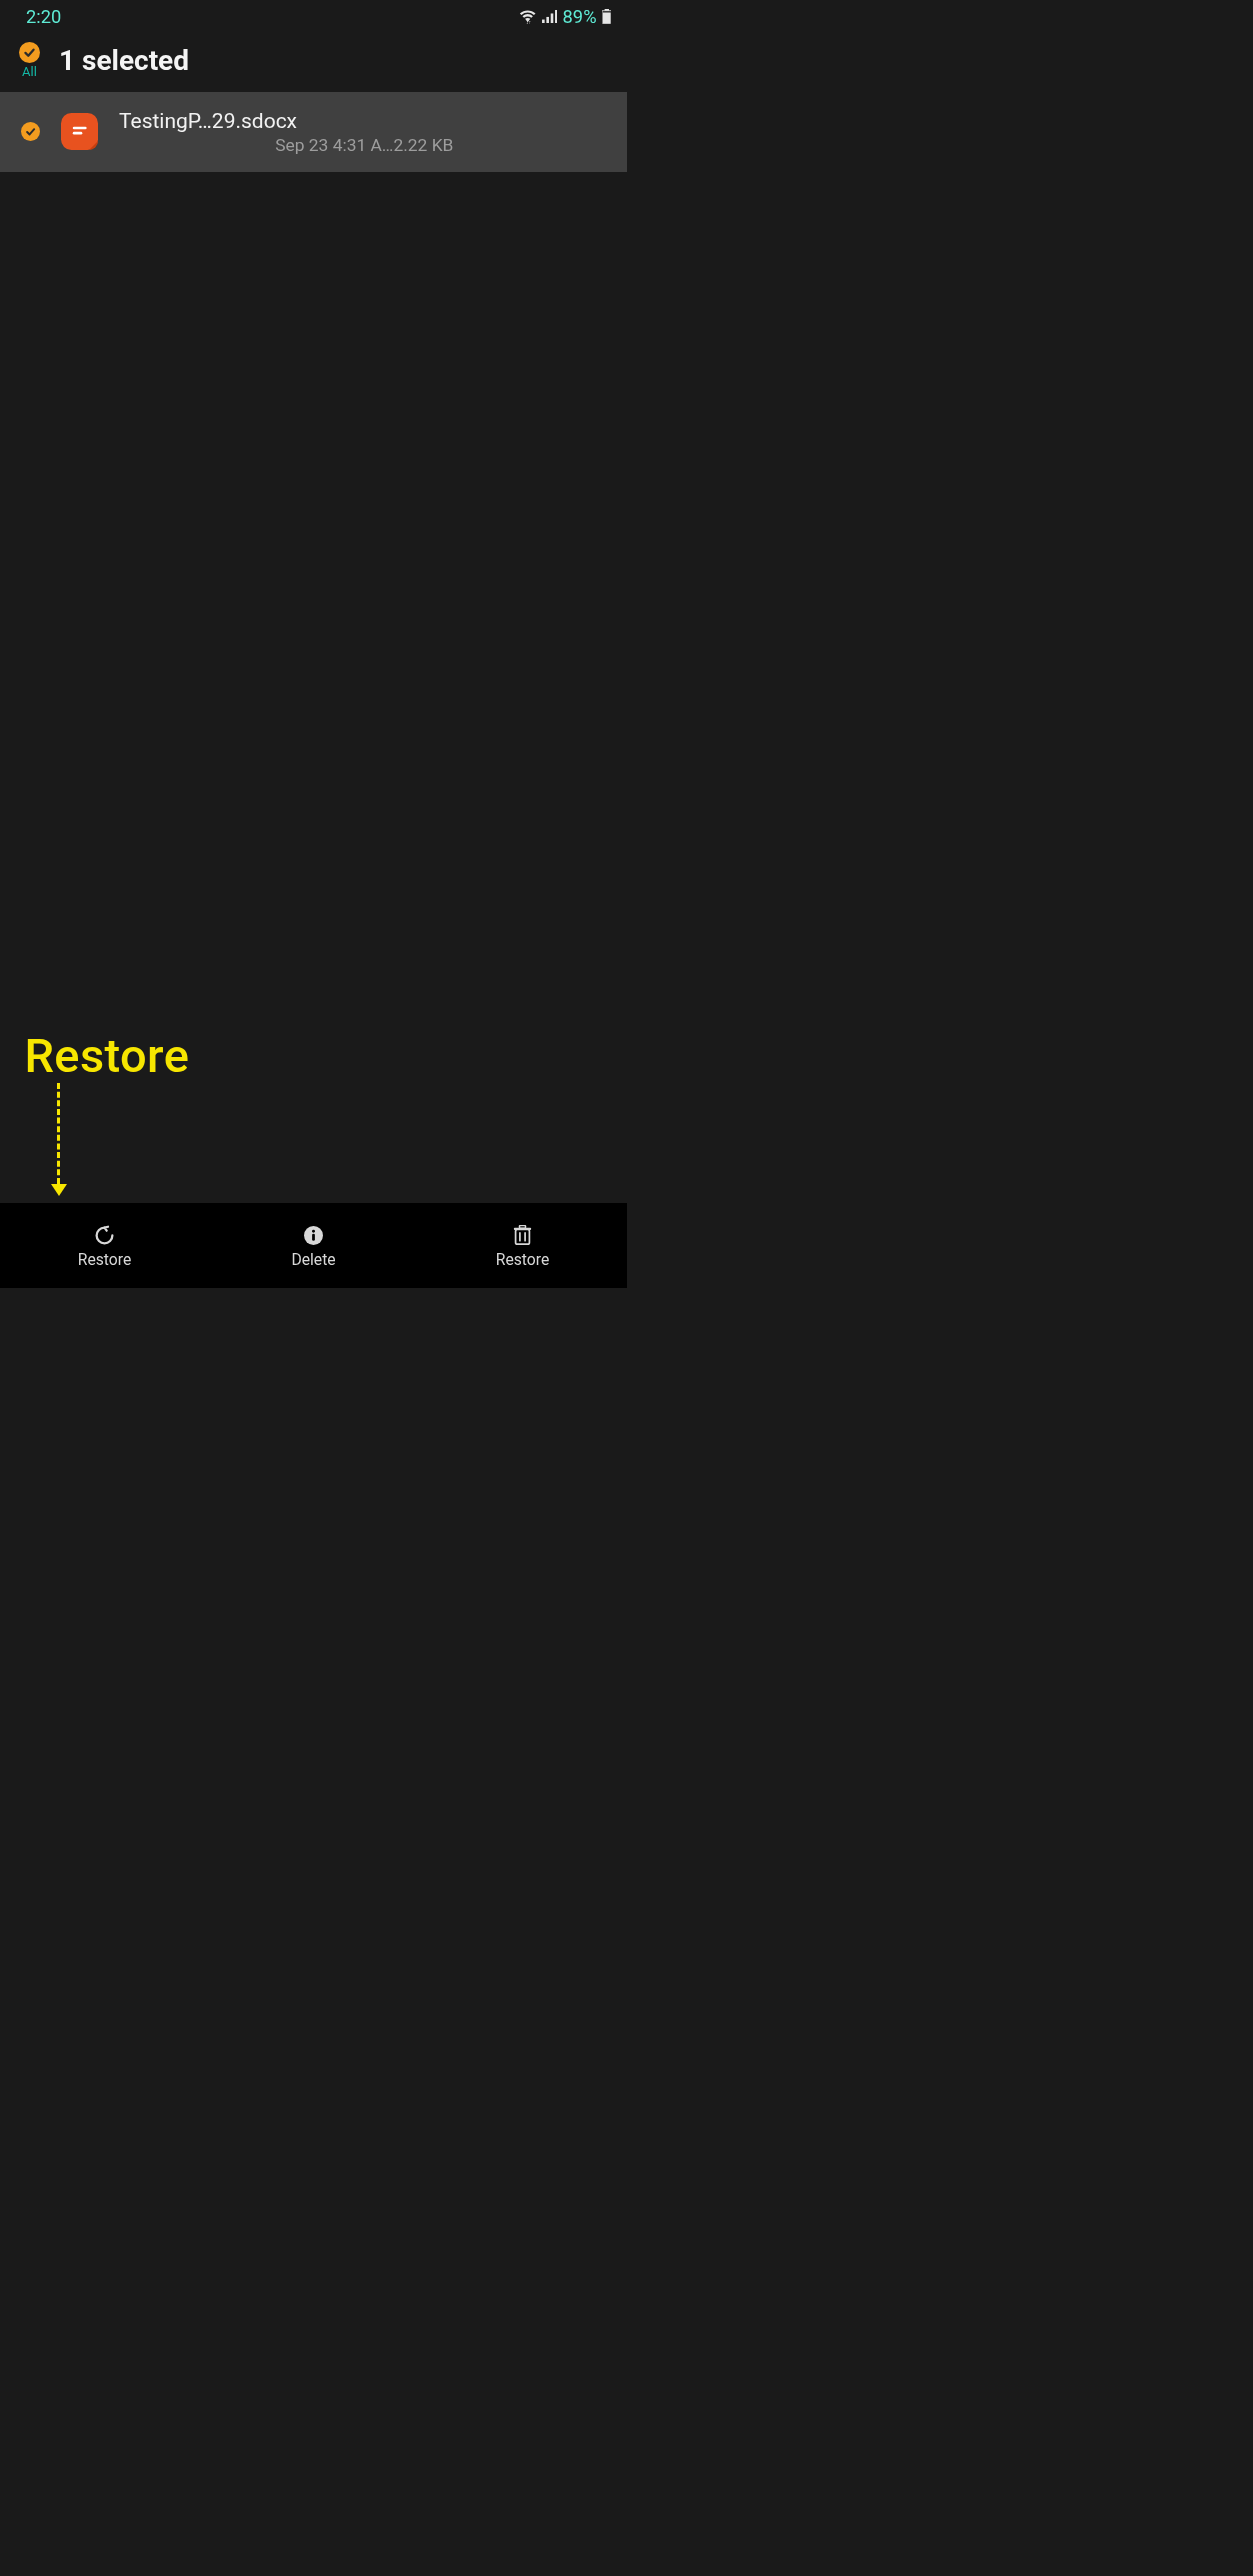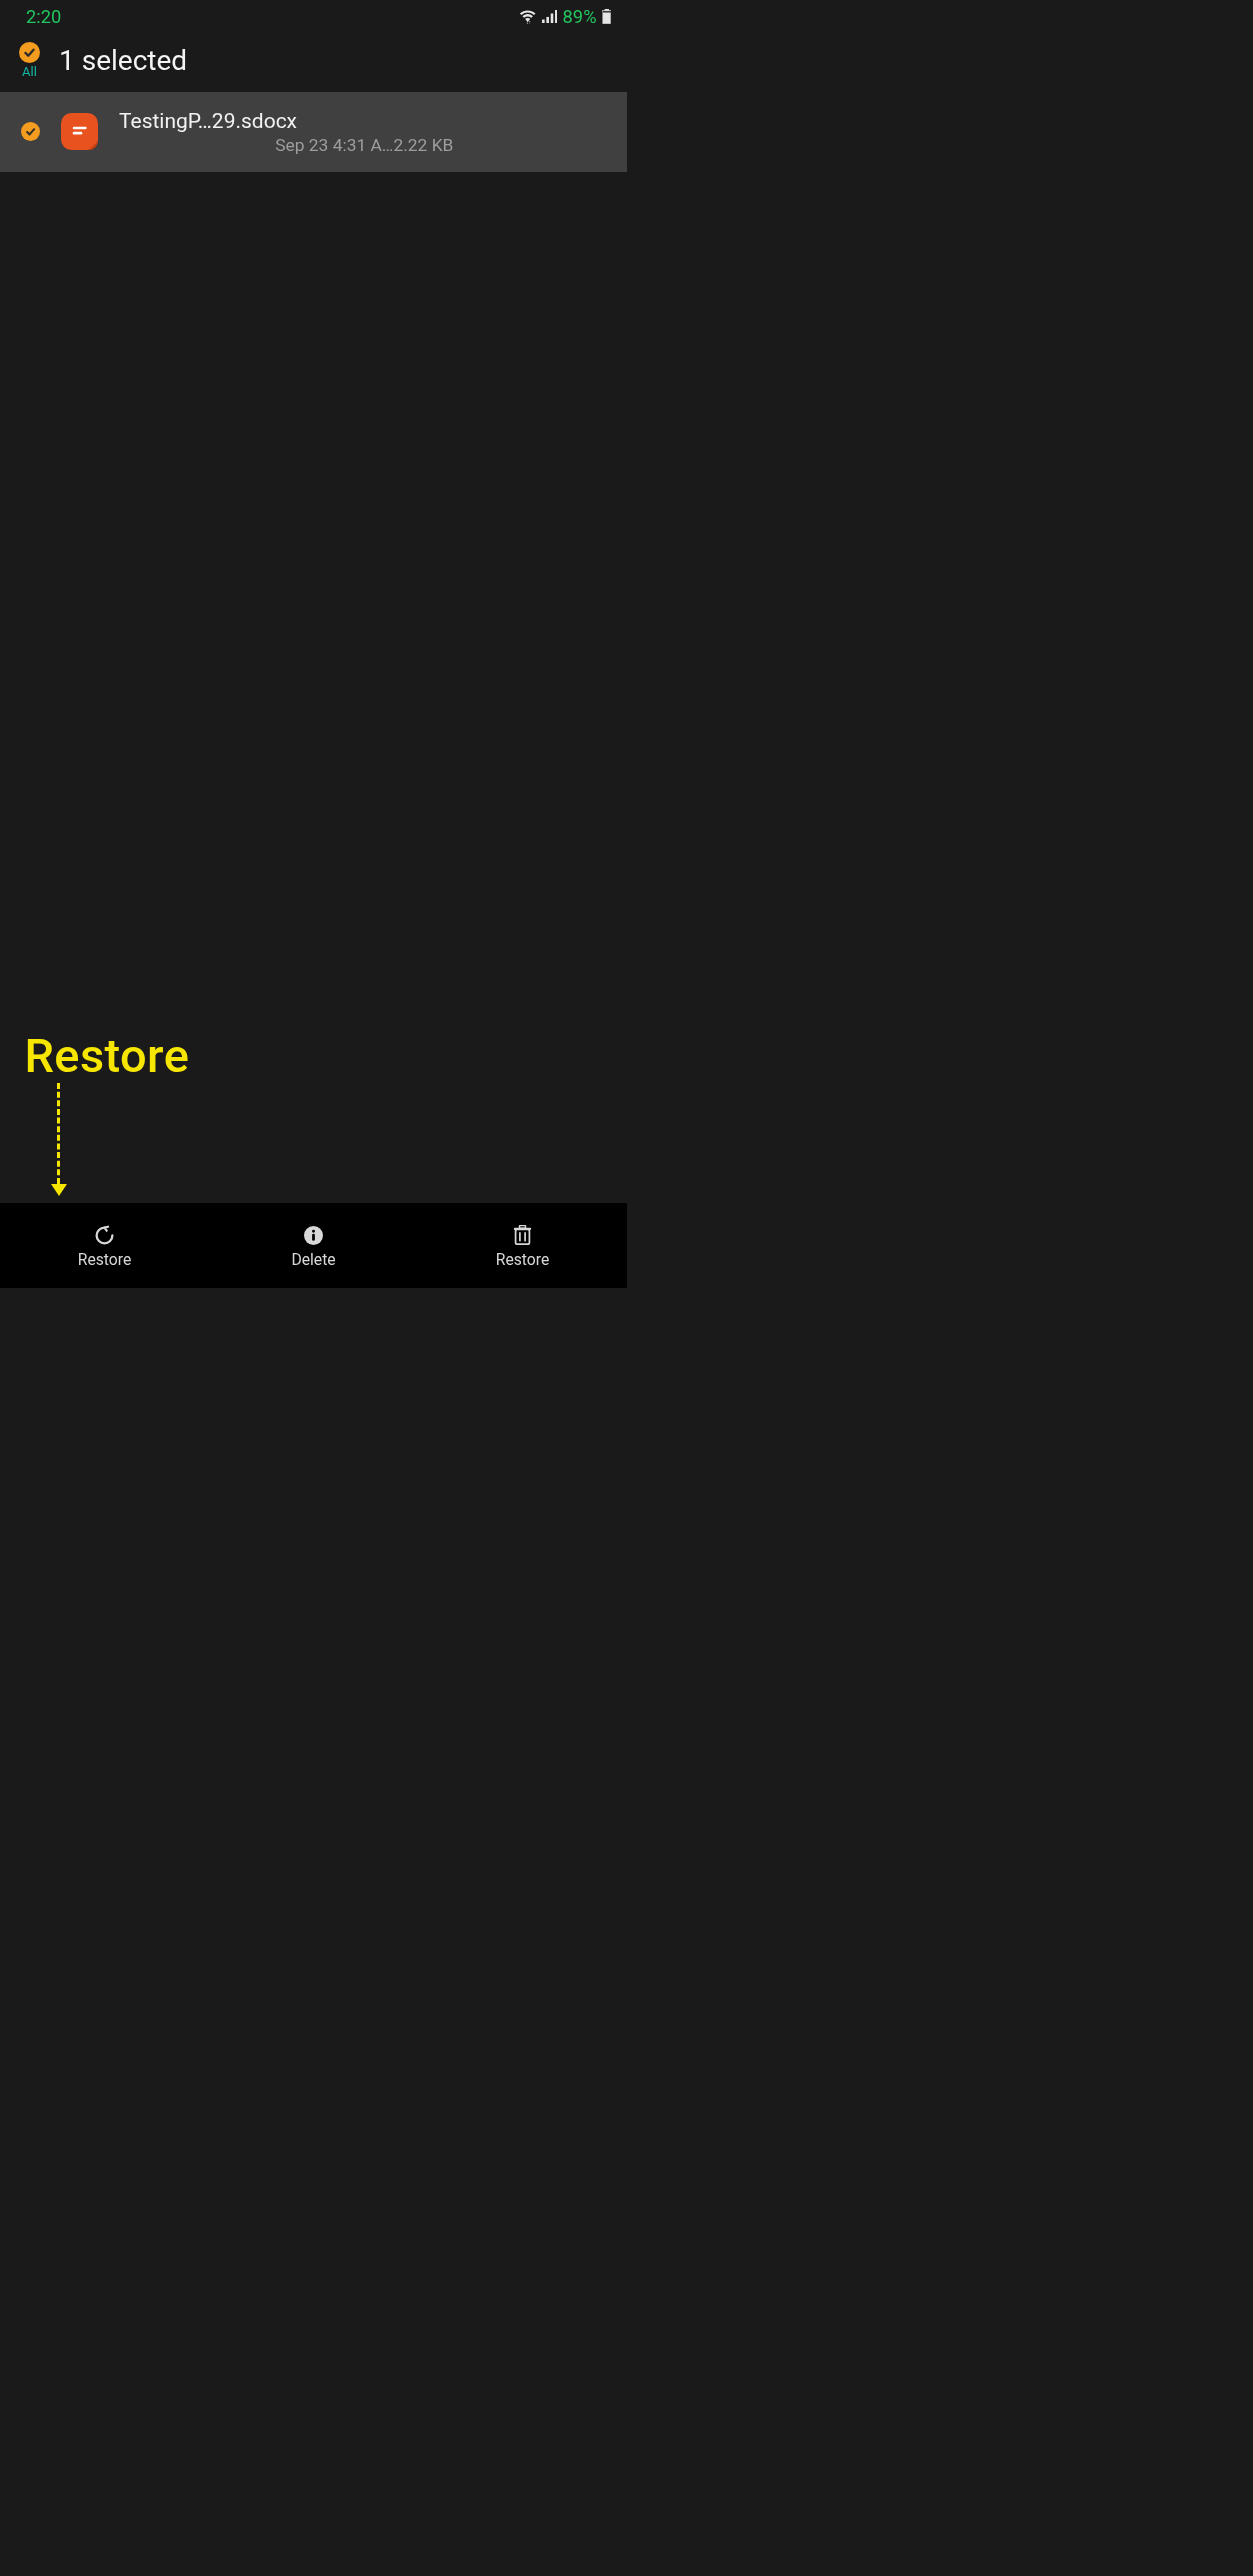--- a/index.html
+++ b/index.html
@@ -20,21 +20,21 @@
       flex-direction: column;
     }
     
     .status-bar {
       height: 33px;
       display: flex;
       justify-content: space-between;
       align-items: center;
       padding: 0 15.7px 0 26px;
       font-size: 18.3px;
-      color: #22c55e;
+      color: #5eead4;
     }
     .status-right {
       display: flex;
       align-items: center;
       gap: 5.2px;
     }
     .wifi-icon, .signal-icon, .battery-icon {
       display: inline-flex;
       align-items: center;
     }
@@ -59,21 +59,21 @@
       display: flex;
       align-items: center;
       justify-content: center;
     }
     .all-label {
       font-size: 13px;
       color: #14b8a6;
     }
     .selected-text {
       font-size: 28px;
-      font-weight: 400;
+      font-weight: 700;
       color: #f4f4f4;
     }
     
     .breadcrumb {
       display: flex;
       align-items: center;
       gap: 12.2px;
       padding: 8.7px 22.6px 15.7px 22.6px;
     }
     .home-folder {

